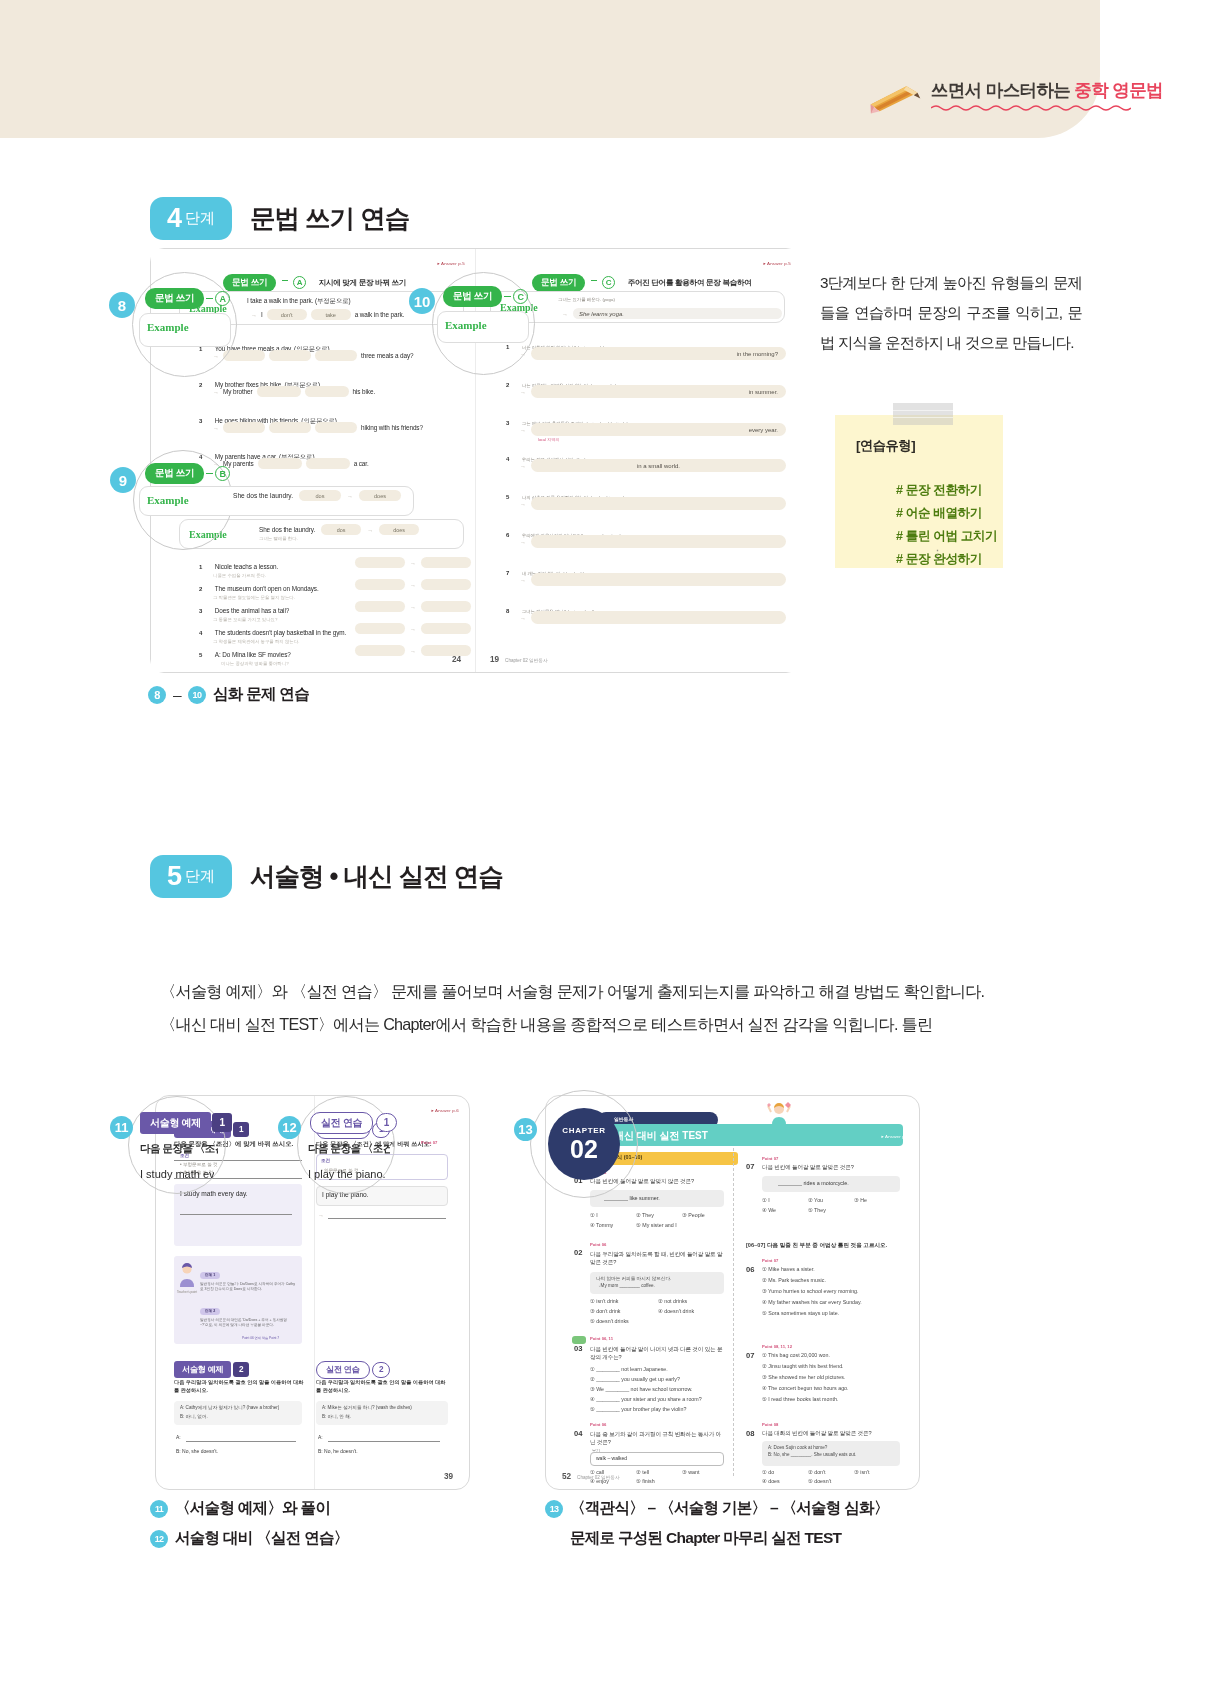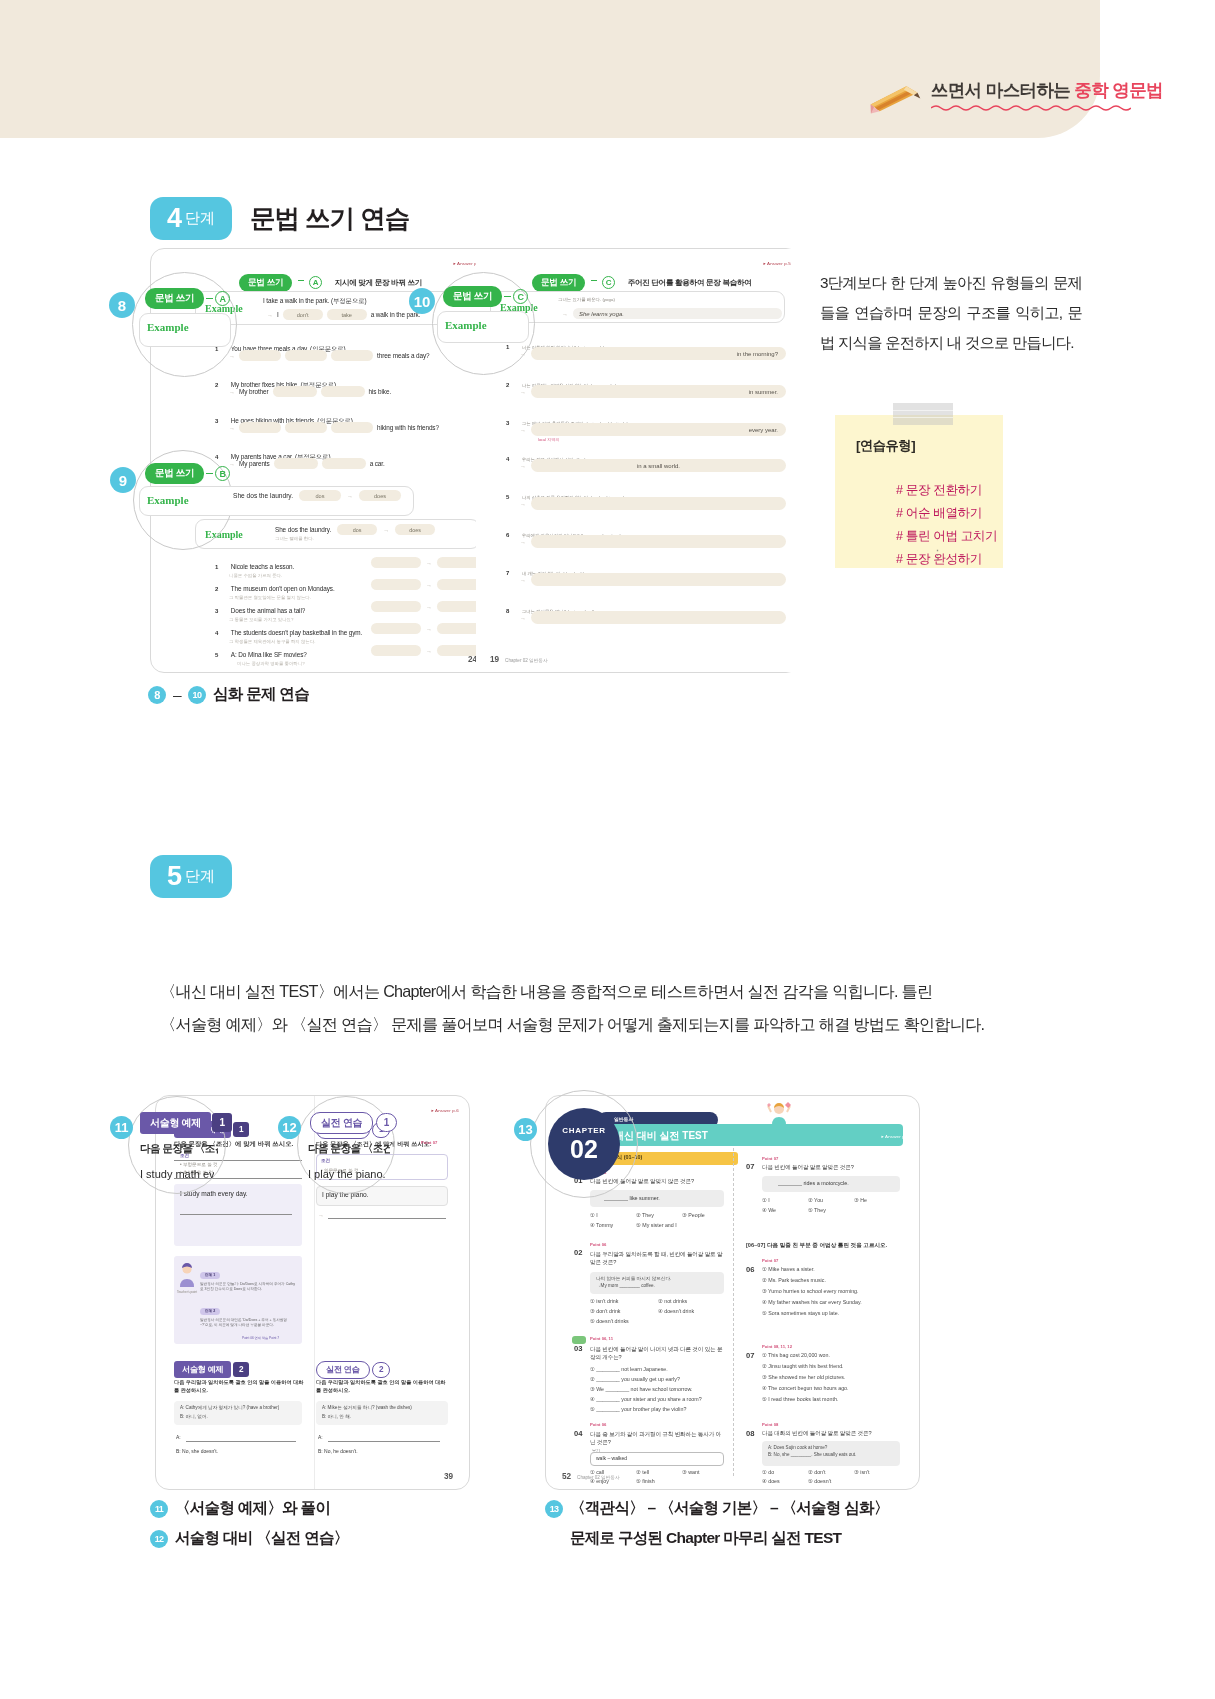--- a/index.html
+++ b/index.html
@@ -58,21 +58,21 @@
     position:absolute; left:58px; top:-12px; width:60px; height:22px;
     background:rgba(190,190,190,.45);
     box-shadow:0 0 0 0 transparent;
   }
   .sticky .tape::before,.sticky .tape::after{
     content:""; position:absolute; left:0; right:0; height:1px; background:rgba(255,255,255,.55);
   }
   .sticky .tape::before{ top:7px; } .sticky .tape::after{ top:14px; }
   .sticky-title{ position:absolute; left:21px; top:22px; font-size:13.2px; font-weight:700; color:#2d2a24; letter-spacing:-0.4px;}
   .sticky-list{ position:absolute; left:21px; top:48px; }
-  .sticky-list li{ list-style:none; font-size:12.6px; color:#be185d; letter-spacing:-0.4px; line-height:1.82; }
+  .sticky-list li{ list-style:none; font-size:12.6px; color:#4d7c0f; letter-spacing:-0.4px; line-height:1.82;font-weight:bold; }
   .sticky-dots{ position:absolute; left:96px; top:132px; font-size:13px; color:#9a9versus; color:#9a9488; letter-spacing:2px;}
 
   
   .spread{
     position:absolute; border:1.6px solid #d9d9d9; border-radius:14px;
     background:#fff;
   }
   .pg{ position:absolute; top:0; background:#fff; overflow:hidden; }
   .pg.l{ border-right:1px solid #ececec; }
 
@@ -205,21 +205,21 @@
     <li># 문장 전환하기</li>
     <li># 어순 배열하기</li>
     <li># 틀린 어법 고치기</li>
     <li># 문장 완성하기</li>
   </ul>
   <div class="sticky-dots">⋮</div>
 </div>
 
 <div class="spread" style="left:150px; top:248px; width:650px; height:425px;">
 
-  <div class="pg l" style="left:16px; width:325px; height:100%;">
+  <div class="pg l" style="left:0; width:325px; height:100%;">
     <div class="hdr-note">▸ Answer p.5</div>
 
     <div class="mini" style="left:72px; top:22px;">
       <span class="gtag">문법 쓰기</span>
       <span style="display:inline-block;width:6px;height:1px;background:#35b44b;vertical-align:middle;margin:0 1px;"></span>
       <span class="circ-abc">A</span>
       <span class="sub-h" style="margin-left:8px;">지시에 맞게 문장 바꿔 쓰기</span>
     </div>
 
     <div class="ex-box" style="left:28px; top:42px; width:285px; height:34px;"></div>
@@ -500,25 +500,26 @@
   <span class="dash">–</span>
   <span class="dot" style="font-size:9px;">10</span>
   <span>심화 문제 연습</span>
 </div>
 
 <div class="step-head" style="left:150px; top:855px;">
   <span class="step-badge">
     <span class="num">5</span>
     <span class="unit">단계</span>
   </span>
+  <span class="step-title">서술형 • 내신 실전 연습</span>
 </div>
 
 <div class="s5-para">
+  <div>〈서술형 예제〉와 〈실전 연습〉 문제를 풀어보며 서술형 문제가 어떻게 출제되는지를 파악하고 해결 방법도 확인합니다.</div>
   <div>〈내신 대비 실전 TEST〉에서는 Chapter에서 학습한 내용을 종합적으로 테스트하면서 실전 감각을 익힙니다. 틀린</div>
-  <div>〈서술형 예제〉와 〈실전 연습〉 문제를 풀어보며 서술형 문제가 어떻게 출제되는지를 파악하고 해결 방법도 확인합니다.</div>
 </div>
 
 <div class="spread" style="left:155px; top:1095px; width:315px; height:395px;">
   <div class="hdr-note">▸ Answer p.6</div>
 
   <div class="mini" style="left:18px; top:22px;">
     <span class="pp-tag">서술형 예제</span>
     <span class="pp-tag" style="background:#4b3f82;margin-left:-3px;padding:3px 6px;">1</span>
   </div>
   <div class="mini" style="left:18px; top:44px; font-size:6.4px; font-weight:700; color:#3a3a3a;">다음 문장을 〈조건〉에 맞게 바꿔 쓰시오.</div>

